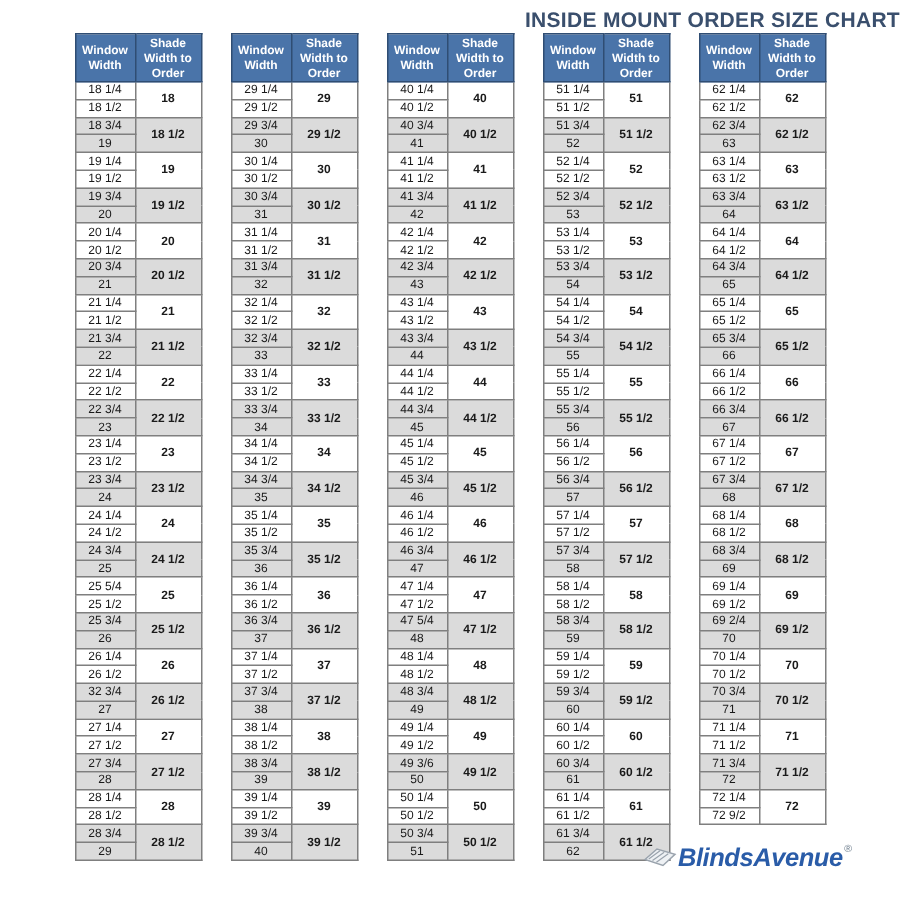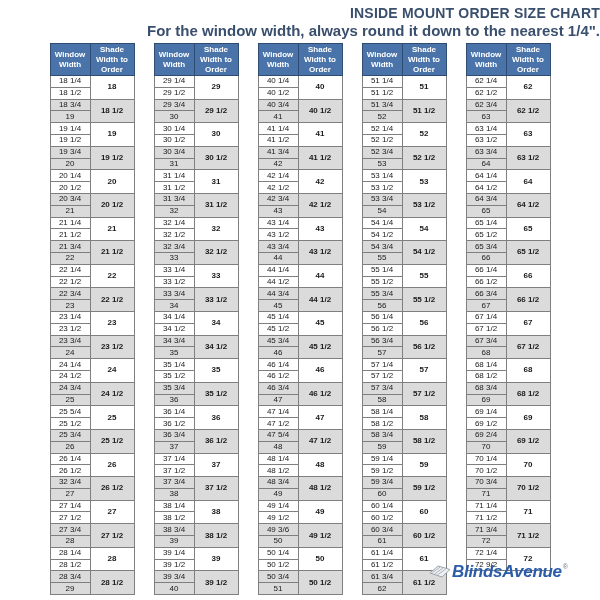--- a/index.html
+++ b/index.html
@@ -42,21 +42,20 @@
     font-size:17px;font-weight:bold;font-style:italic;color:#2A5CA8;
     letter-spacing:-0.3px;line-height:20px;
   }
   .reg{font-size:7px;color:#6a7a8a;margin-left:1px;line-height:10px;}
 </style>
 </head>
 <body>
 
 <div class="titles">
   <h1>INSIDE MOUNT ORDER SIZE CHART</h1>
-  <h2>For the window width, always round it down to the nearest 1/4".</h2>
 </div>
 
 <div class="tables">
     <table class="pair-table">
       <thead>
         <tr>
           <th class="win-h">Window Width</th>
           <th class="shade-h">Shade Width to Order</th>
         </tr>
       </thead>

